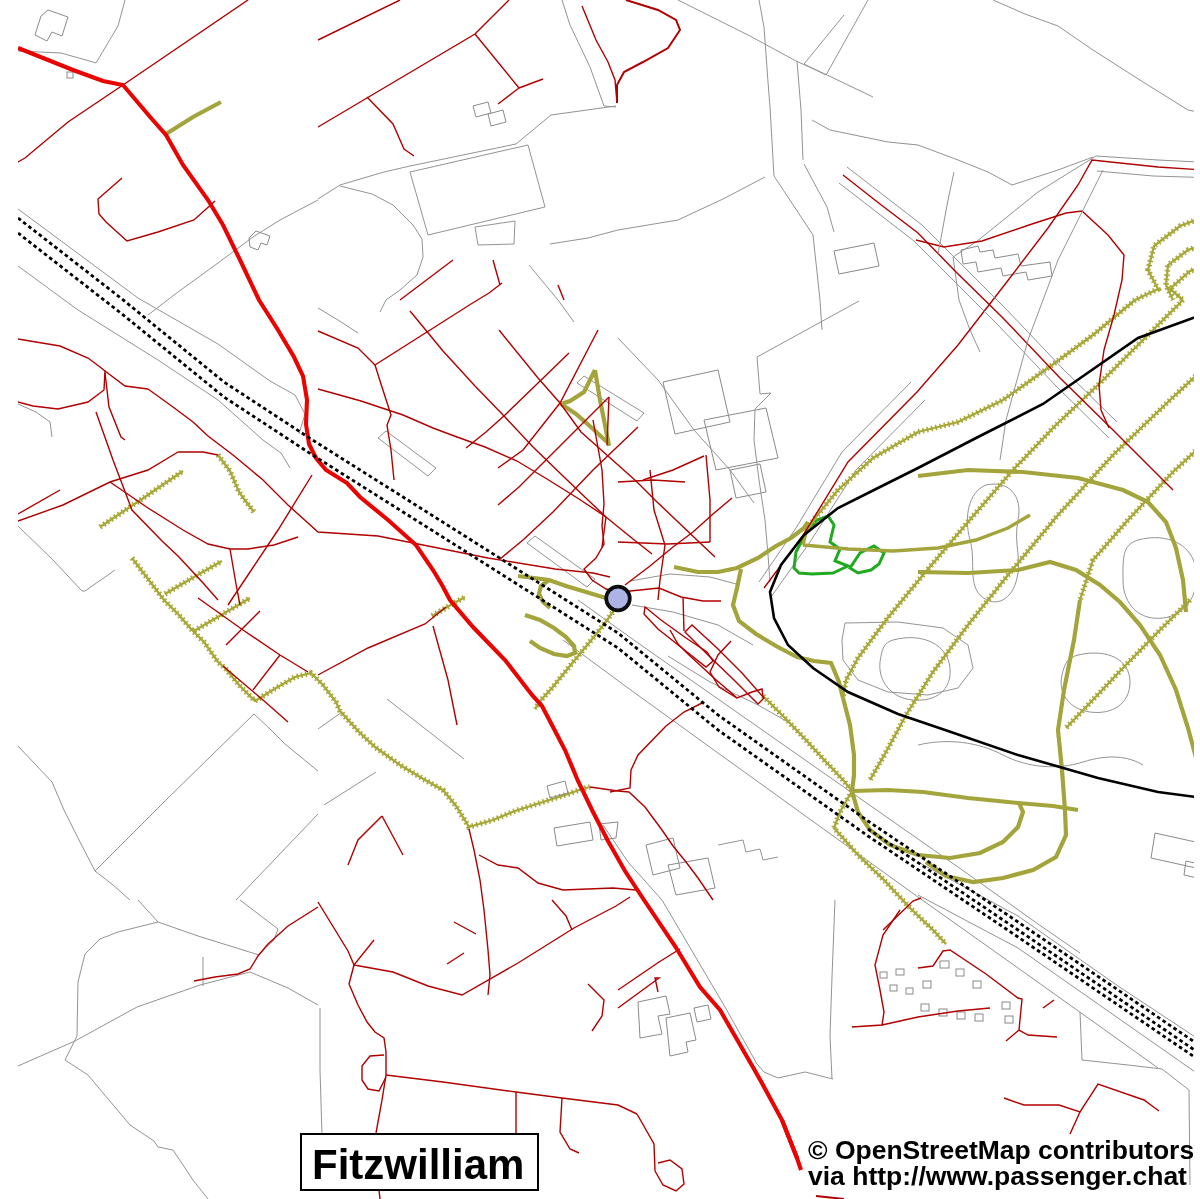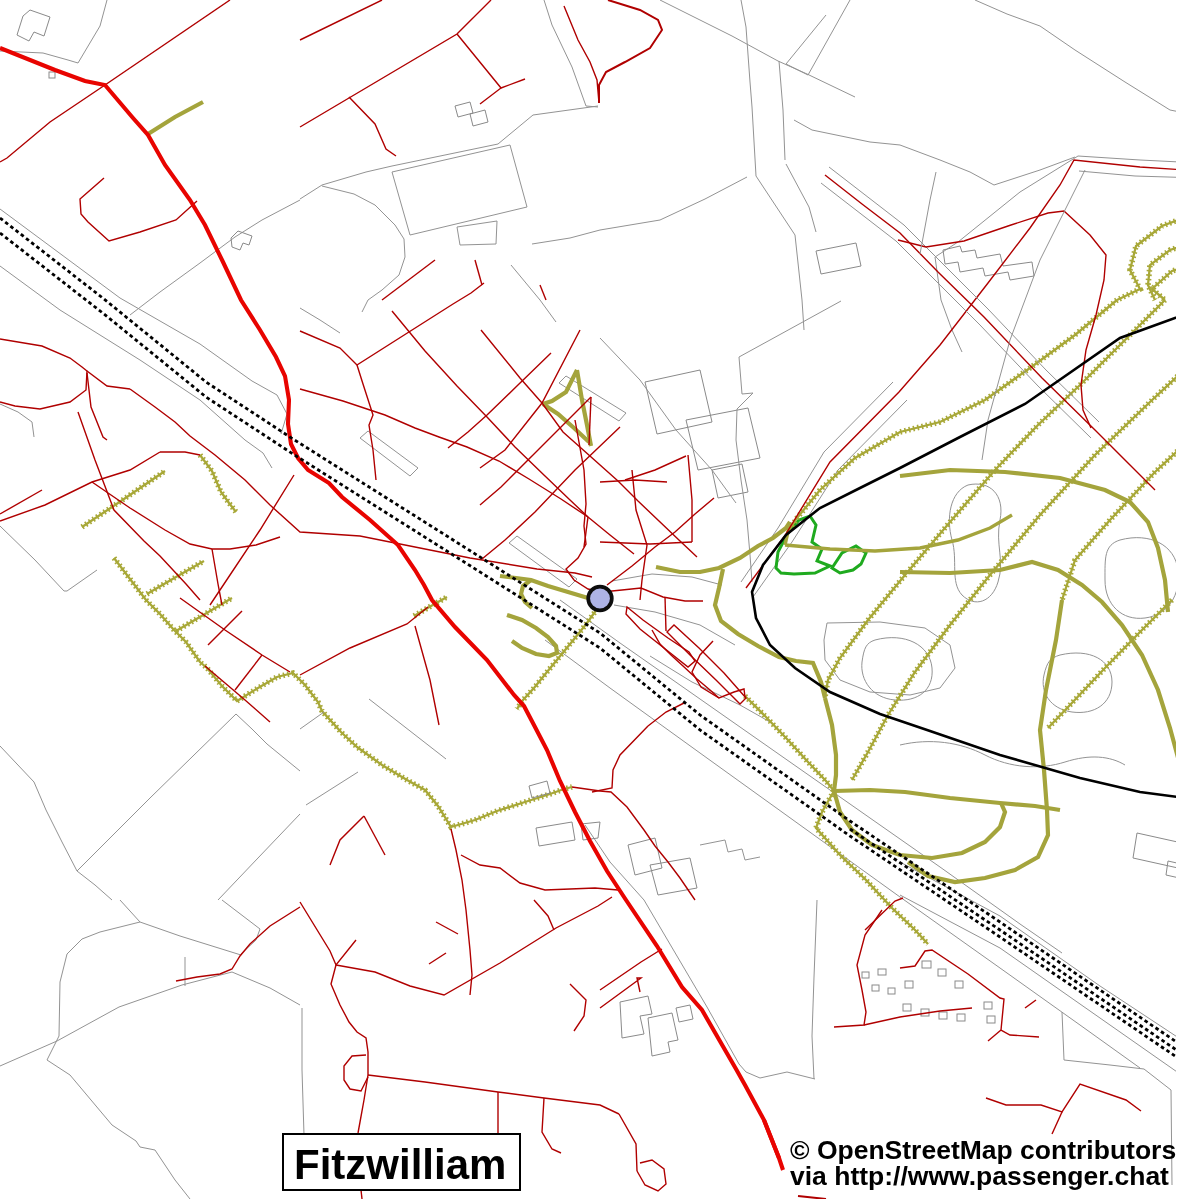--- a/index.html
+++ b/index.html
@@ -1,17 +1,17 @@
 <!DOCTYPE html>
 <html><head>
 <meta charset="utf-8">
 <style>
 html,body{margin:0;padding:0;background:#ffffff;}
 #map{position:relative;width:1176px;height:1199px;background:#ffffff;overflow:hidden;
-font-family:"Liberation Sans", sans-serif;}
+font-family:"Liberation Sans", sans-serif;margin-left:18px;}
 svg{position:absolute;left:0;top:0;}
 .gray{stroke:#939393;fill:none;stroke-width:1;}
 .bld{stroke:#8a8a8a;fill:none;stroke-width:1;}
 .red{stroke:#b00000;fill:none;stroke-width:1.4;}
 .red2{stroke:#b00000;fill:none;stroke-width:2;}
 .olv{stroke:#a4a43c;fill:none;stroke-width:4.2;}
 .olv3{stroke:#a4a43c;fill:none;stroke-width:3.4;}
 .grn{stroke:#1faa1f;fill:none;stroke-width:3;}
 .rail{stroke:#000;fill:none;stroke-width:2.8;stroke-dasharray:3.6 3;}
 .trunk{stroke:#e80400;fill:none;stroke-width:4.1;}

